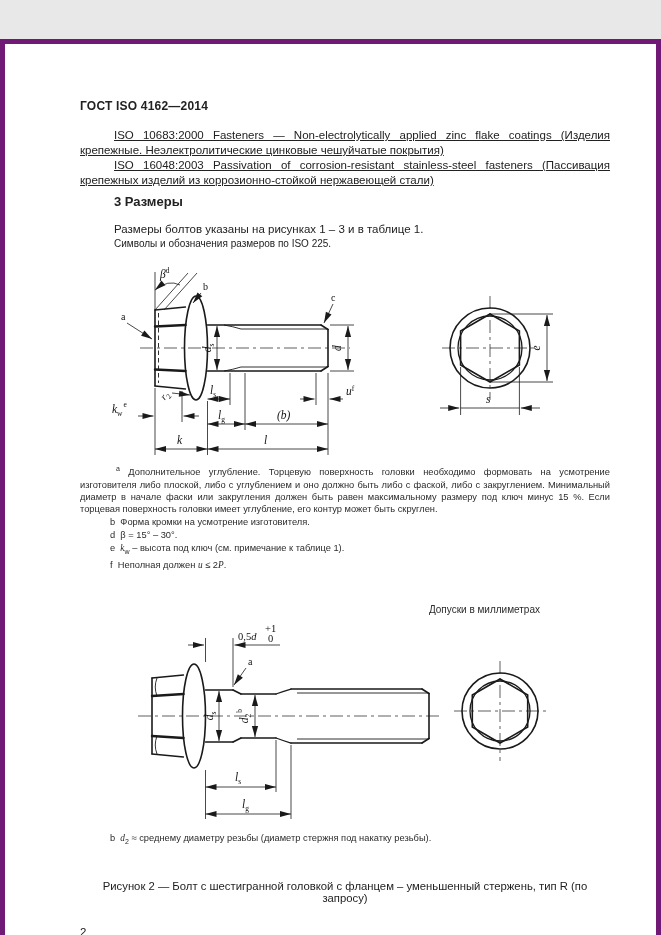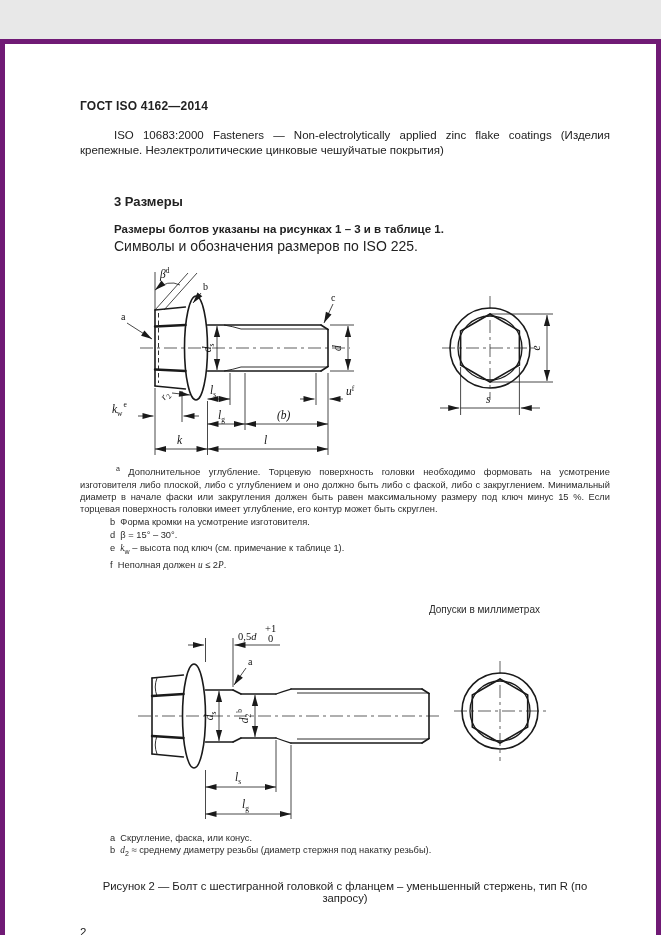--- a/index.html
+++ b/index.html
@@ -2,24 +2,24 @@
 <html><head>
 <meta charset="utf-8">
 <style>
   html,body{margin:0;padding:0;background:#e8e8e8;}
   .page{position:relative;width:661px;height:935px;background:#ffffff;
         border:5px solid #701a75;box-sizing:border-box;overflow:hidden;
         font-family:"Liberation Sans",sans-serif;color:#222;margin-top:39px;}
   .abs{position:absolute;}
   .doc-id{left:75px;top:55px;font-size:12px;font-weight:bold;letter-spacing:.2px;}
   .intro{left:75px;top:84px;width:530px;font-size:11.5px;line-height:15px;text-align:justify;}
-  .intro p{margin:0;text-indent:34px;}
+  .intro p{margin:0;text-indent:34px;text-decoration:underline;}
   .sec-title{left:109px;top:150px;font-size:13px;font-weight:bold;}
-  .sec-p1{left:109px;top:179px;font-size:11.5px;font-weight:bold;}
-  .sec-p2{left:109px;top:194px;font-size:14px;}
+  .sec-p1{left:109px;top:179px;font-size:11.5px;}
+  .sec-p2{left:109px;top:194px;font-size:10px;}
   .fig-svg{position:absolute;left:95px;}
   .fn{left:75px;width:530px;font-size:9.3px;line-height:12.4px;color:#2b2b2b;}
   .fn .para{margin:0;text-align:justify;text-indent:36px;}
   .fn .line{padding-left:30px;margin-top:.5px;}
   .fn sup{font-size:7px;}
   .fn i, .cap i{font-family:"Liberation Serif",serif;}
   .fn sub{font-size:7px;}
   .cap{left:75px;width:530px;text-align:center;font-size:11.3px;color:#1d1d1d;}
   .tol{right:116px;top:560px;font-size:10px;color:#2b2b2b;}
   .pnum{left:75px;top:882px;font-size:11.5px;}
@@ -41,20 +41,21 @@
 </style>
 </head>
 <body>
 
 <div class="page">
 
   <div class="abs doc-id">ГОСТ ISO 4162—2014</div>
 
   <div class="abs intro">
     <p>ISO 10683:2000 Fasteners — Non-electrolytically applied zinc flake coatings (Изделия крепежные. Неэлектролитические цинковые чешуйчатые покрытия)</p>
+    <p>ISO 16048:2003 Passivation of corrosion-resistant stainless-steel fasteners (Пассивация крепежных изделий из коррозионно-стойкой нержавеющей стали)</p>
   </div>
 
   <div class="abs sec-title">3 Размеры</div>
   <div class="abs sec-p1">Размеры болтов указаны на рисунках 1 – 3 и в таблице 1.</div>
   <div class="abs sec-p2">Символы и обозначения размеров по ISO 225.</div>
 
   <svg class="fig-svg" style="top:222px" width="540" height="196" viewBox="0 0 540 196">
     <defs>
       <marker id="m1" viewBox="0 0 12 8" markerWidth="12" markerHeight="8" refX="11.5" refY="4" orient="auto-start-reverse" markerUnits="userSpaceOnUse">
         <path d="M11.5,4 L0.5,0.9 L0.5,7.1 Z" fill="#1a1a1a"></path>
@@ -230,21 +231,20 @@
     <g>
       <circle class="ol" cx="400" cy="90" r="38" fill="none"></circle>
       <circle class="olm" cx="400" cy="90" r="30" fill="none"></circle>
       <polygon class="ol" points="400,58 427.7,74 427.7,106 400,122 372.3,106 372.3,74" fill="none"></polygon>
       <line class="cl" x1="354" y1="90" x2="446" y2="90"></line>
       <line class="cl" x1="400" y1="40" x2="400" y2="140"></line>
     </g>
   </svg>
 
   <div class="abs fn" style="top:787px">
-    <div class="line"><span>a</span>&nbsp;&nbsp;<span>Скругление, фаска, или конус.</span></div>
     <div class="line"><span>b</span>&nbsp;&nbsp;<i>d</i><sub>2</sub><span> ≈ среднему диаметру резьбы (диаметр стержня под накатку резьбы).</span></div>
   </div>
 
   <div class="abs cap" style="top:836px">Рисунок 2 — Болт с шестигранной головкой с фланцем – уменьшенный стержень, тип R (по запросу)</div>
 
   <div class="abs pnum">2</div>
 
 </div>
 
 </body></html>

